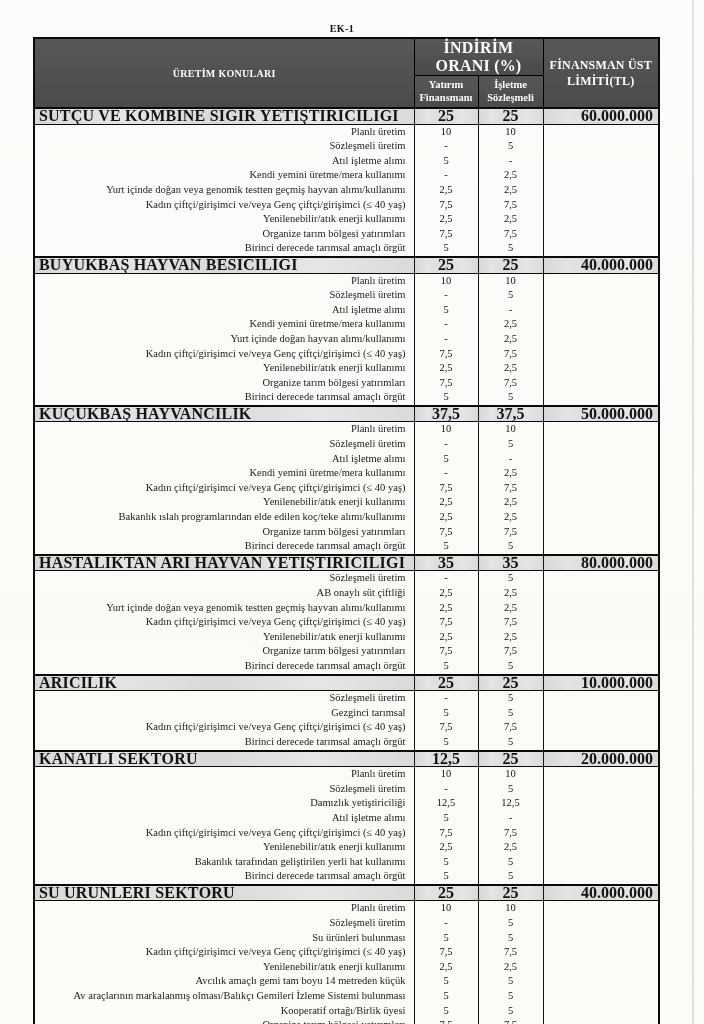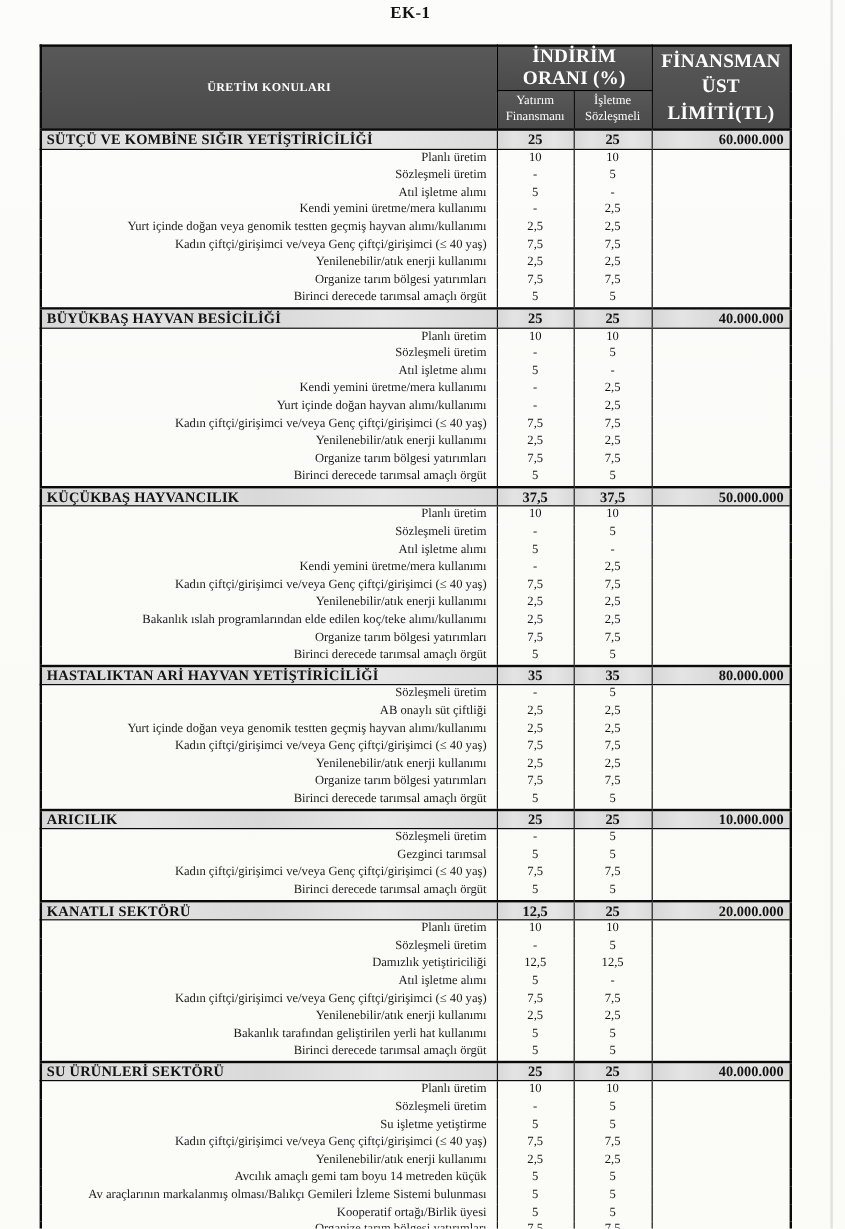--- a/index.html
+++ b/index.html
@@ -17,25 +17,25 @@
     overflow: hidden;
   }
   .scan-edge {
     position: absolute;
     right: 10px; top: 0;
     width: 2px; height: 100%;
     background: rgba(130,130,130,0.22);
   }
   .doc-title {
     position: absolute;
-    top: 4px; left: 0;
+    top: 23px; left: 0;
     width: 684px;
     text-align: center;
     font-weight: bold;
-    font-size: 14px;
+    font-size: 10px;
     letter-spacing: 0.4px;
   }
   table.ek-table {
     position: absolute;
     left: 33px; top: 37px;
     width: 625px;
     border-collapse: collapse;
     table-layout: fixed;
     border: 2px solid #0a0a0a;
   }
@@ -49,41 +49,41 @@
     color: #ffffff;
     border: 1px solid #000;
     font-weight: bold;
     padding: 0 2px;
     text-align: center;
     vertical-align: middle;
   }
   thead { border-bottom: 2px solid #000; }
   th.th-topics { font-size: 10px; letter-spacing: 0.3px; }
   th.th-discount { font-size: 16px; height: 19px; letter-spacing: 0.2px; }
-  th.th-limit { font-size: 16px; line-height: 1.35; letter-spacing: 0.2px; }
-  th.th-sub { font-size: 10.5px; line-height: 1.2; height: 31px; font-weight: normal; }
+  th.th-limit { font-size: 12px; line-height: 1.35; letter-spacing: 0.2px; }
+  th.th-sub { font-size: 10.5px; line-height: 1.2; height: 31px; font-weight: bold; }
 
   tbody td {
     padding: 0;
     height: 14.6px;
     line-height: 14.6px;
     font-size: 10.5px;
     white-space: nowrap;
     overflow: hidden;
     vertical-align: middle;
     border-left: 1px solid #141414;
   }
   tbody td:first-child { border-left: none; }
 
   tr.section-row td {
     background: linear-gradient(90deg, #d7d7d7 0%, #e4e4e4 22%, #d9d9d9 48%, #e6e6e6 75%, #dadada 100%);
     border-top: 2px solid #0a0a0a;
     border-bottom: 1px solid #0a0a0a;
     font-weight: bold;
-    font-size: 12px;
+    font-size: 16px;
   }
   td.section-title { text-align: left; padding-left: 4px; letter-spacing: 0.2px; }
   td.td-val { text-align: center; }
   td.td-limit { text-align: right; padding-right: 5px; }
   td.sub-label { text-align: right; padding-right: 8px; color: #1b1b1b; font-family: Liberation Serif, serif; }
 </style>
 </head>
 <body>
 
 <div class="page">
@@ -433,21 +433,21 @@
           <td class="td-val">10</td>
           <td class="td-limit"></td>
         </tr>
         <tr class="sub-row">
           <td class="sub-label">Sözleşmeli üretim</td>
           <td class="td-val">-</td>
           <td class="td-val">5</td>
           <td class="td-limit"></td>
         </tr>
         <tr class="sub-row">
-          <td class="sub-label">Su işletme yetiştirme</td>
+          <td class="sub-label">Su ürünleri bulunması</td>
           <td class="td-val">5</td>
           <td class="td-val">5</td>
           <td class="td-limit"></td>
         </tr>
         <tr class="sub-row">
           <td class="sub-label">Kadın çiftçi/girişimci ve/veya Genç çiftçi/girişimci (≤ 40 yaş)</td>
           <td class="td-val">7,5</td>
           <td class="td-val">7,5</td>
           <td class="td-limit"></td>
         </tr>

